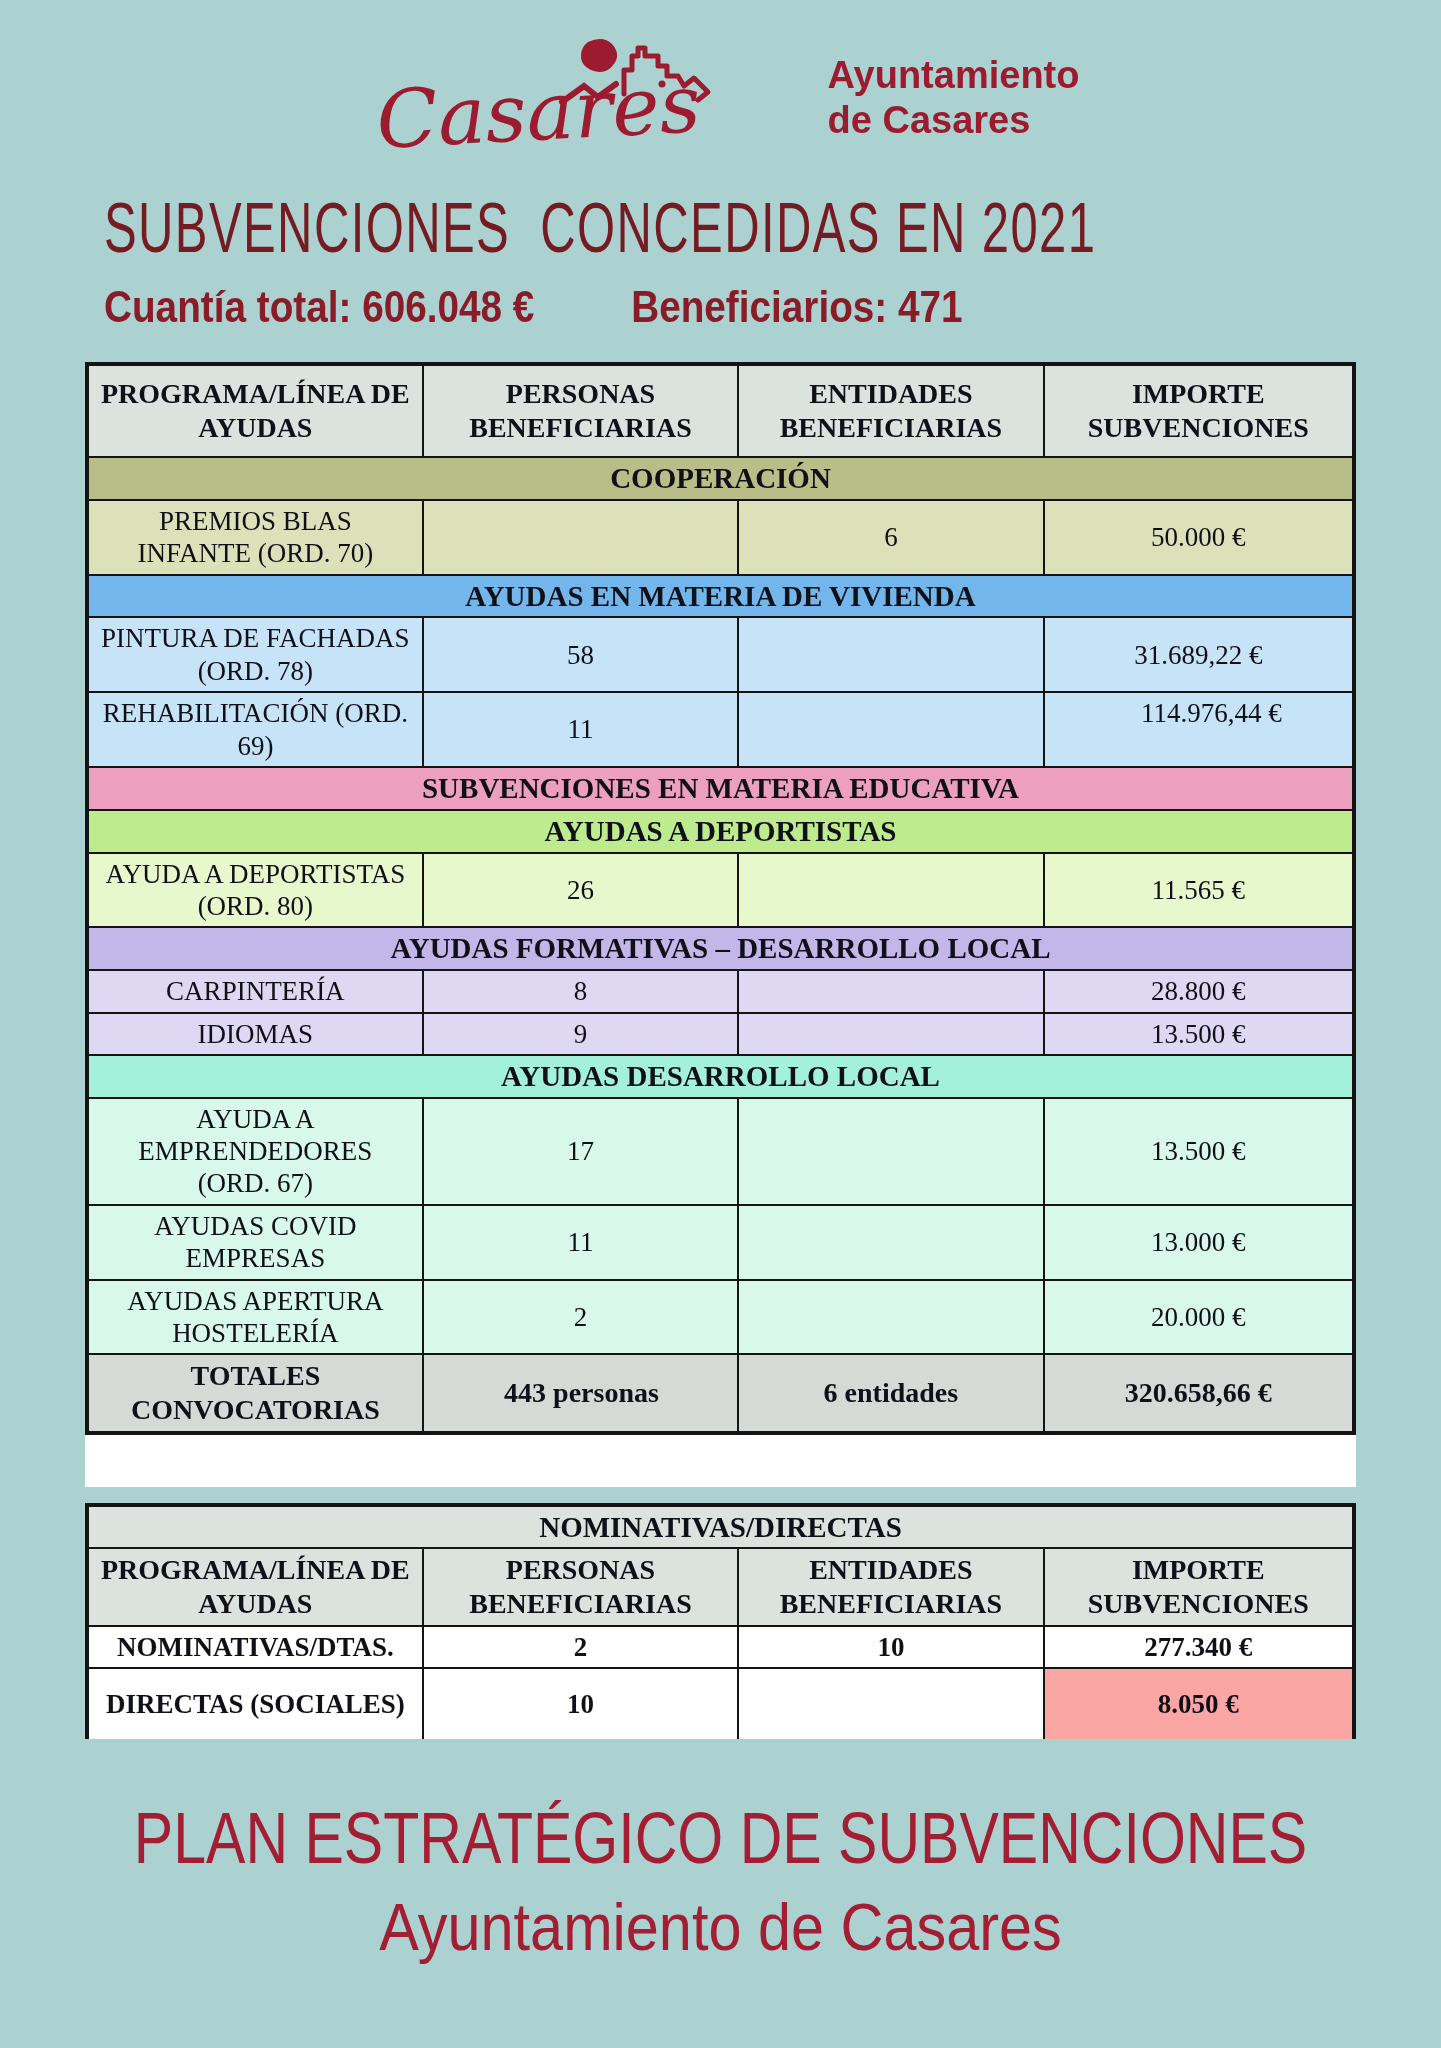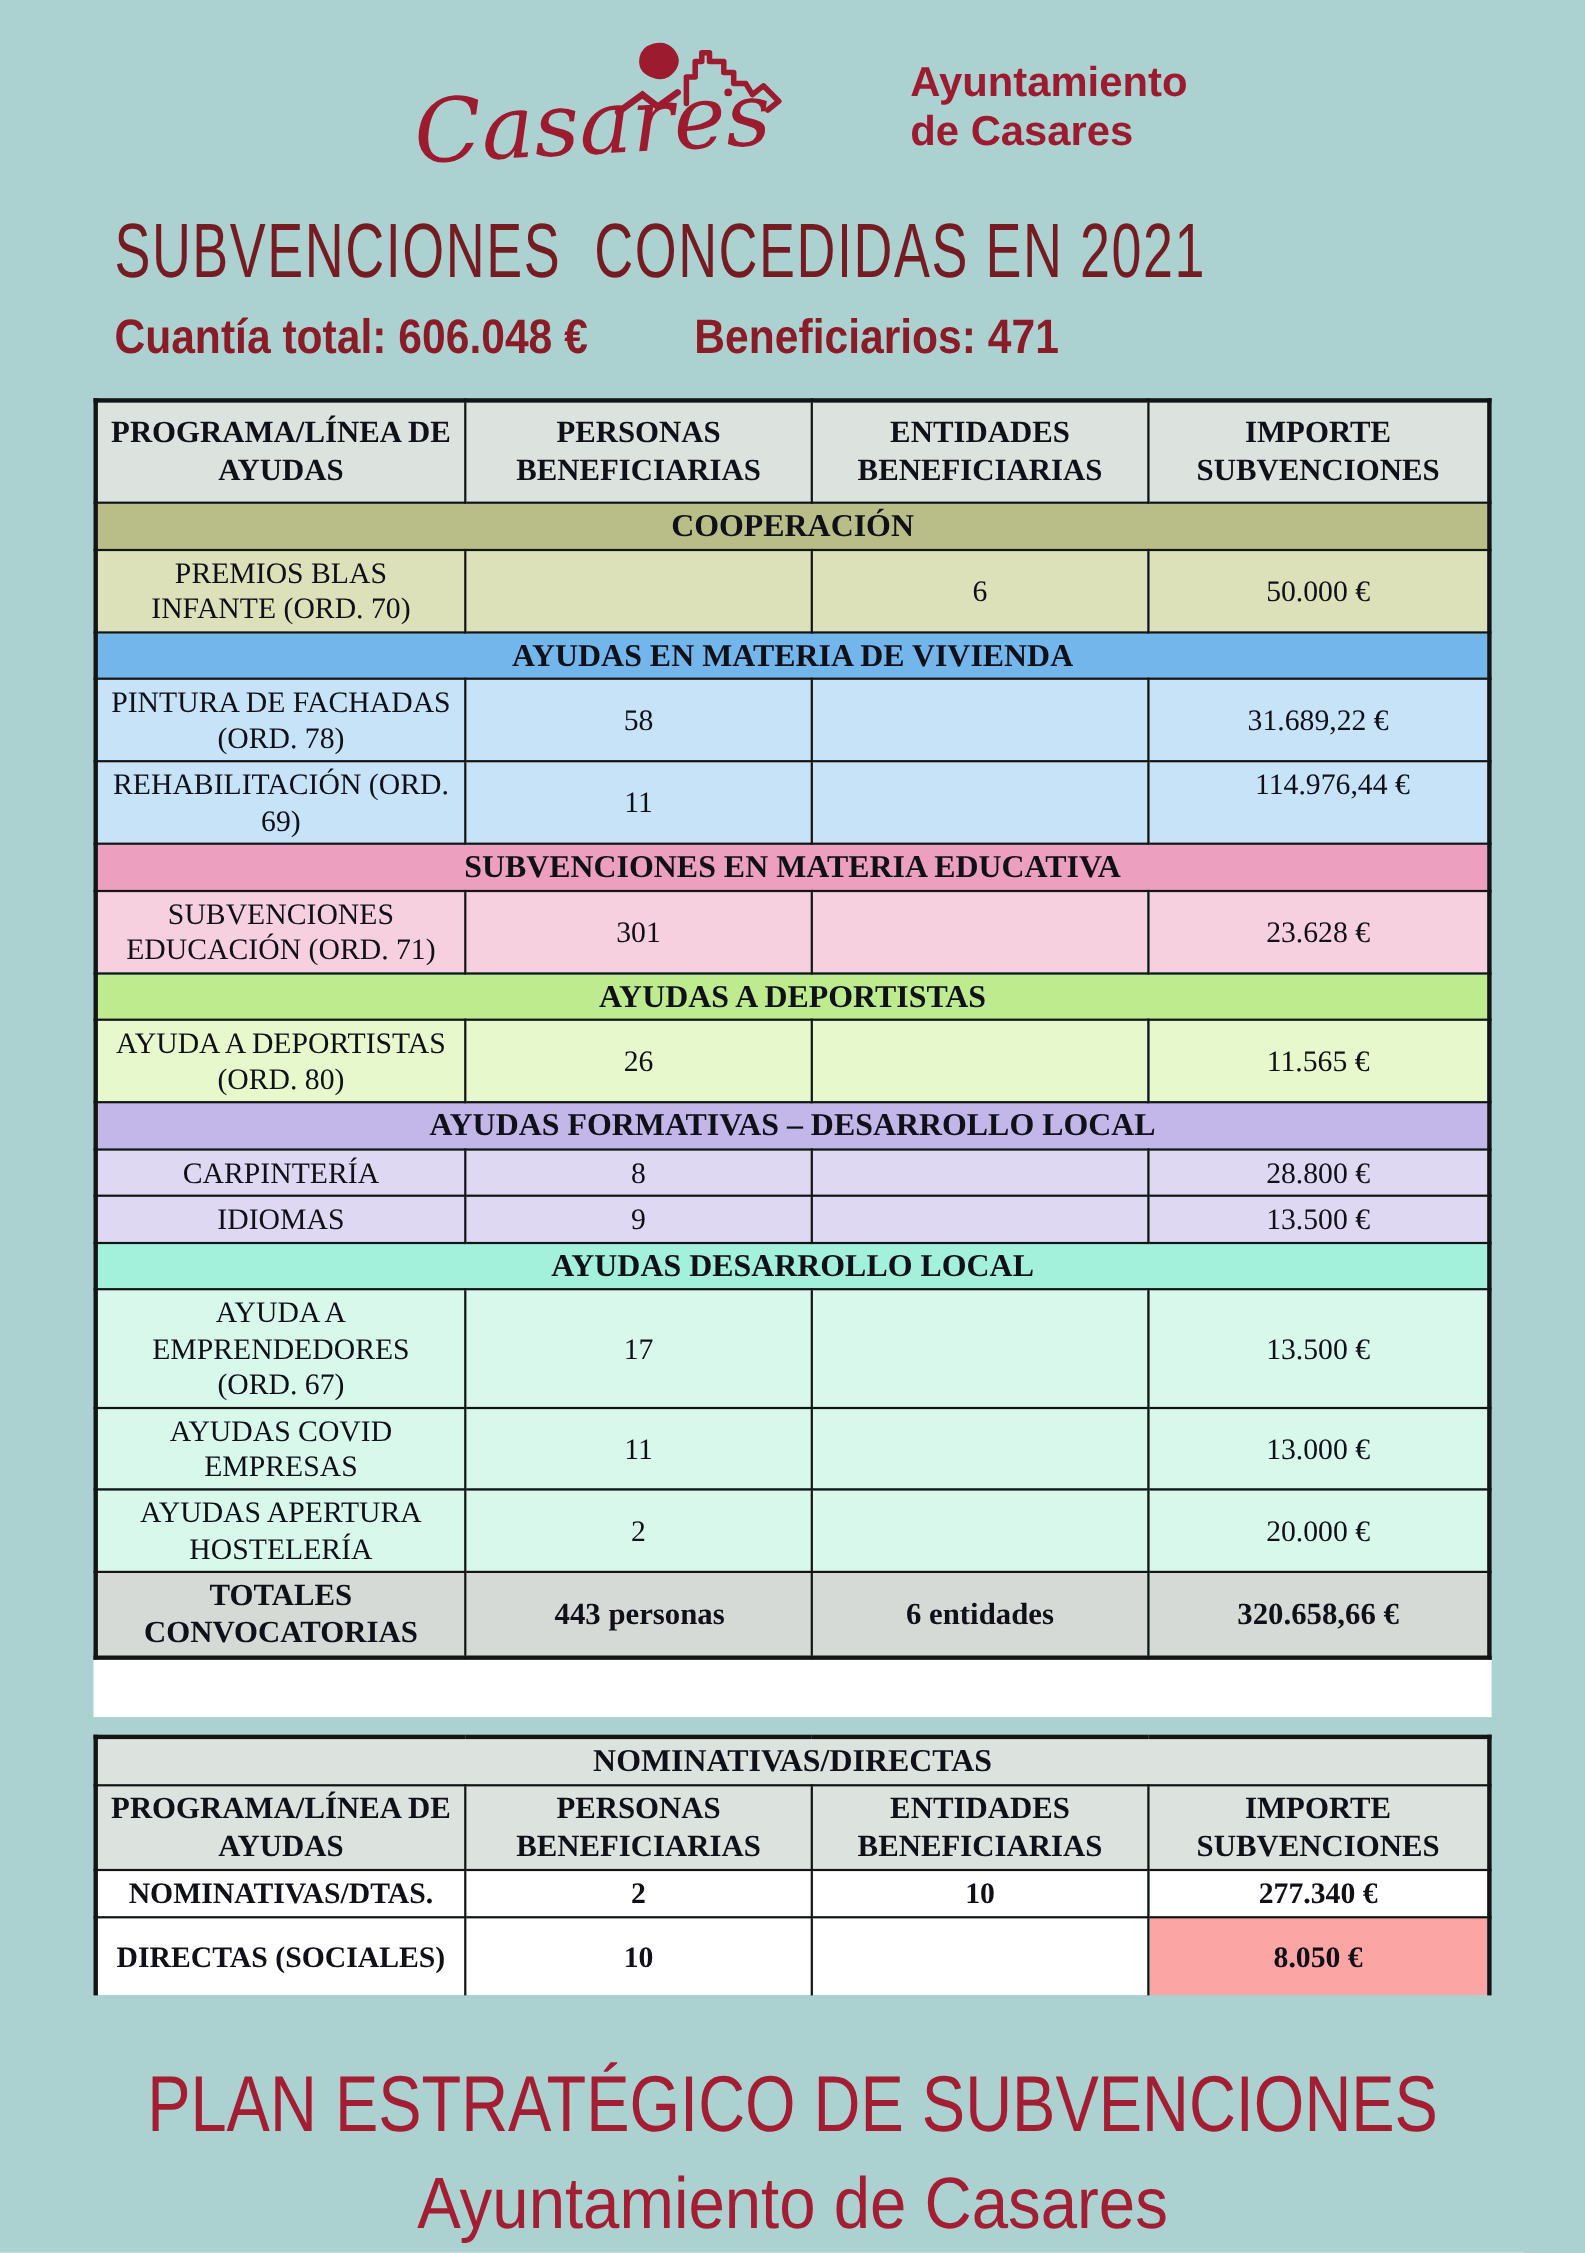--- a/index.html
+++ b/index.html
@@ -97,26 +97,20 @@
           </tr>
           <tr class="datarow">
             <td style="background: rgb(199, 227, 248);">REHABILITACIÓN (ORD. 69)</td>
             <td style="background: rgb(199, 227, 248);">11</td>
             <td style="background: rgb(199, 227, 248);"></td>
             <td class="importe-top" style="background: rgb(199, 227, 248); padding-left: 36px;">114.976,44 €</td>
           </tr>
           <tr class="band">
             <td colspan="4" style="background: rgb(236, 159, 190);">SUBVENCIONES EN MATERIA EDUCATIVA</td>
           </tr>
-          <tr class="datarow">
-            <td style="background: rgb(247, 208, 223);">SUBVENCIONES EDUCACIÓN (ORD. 71)</td>
-            <td style="background: rgb(247, 208, 223);">301</td>
-            <td style="background: rgb(247, 208, 223);"></td>
-            <td style="background: rgb(247, 208, 223);">23.628 €</td>
-          </tr>
           <tr class="band">
             <td colspan="4" style="background: rgb(189, 235, 142);">AYUDAS A DEPORTISTAS</td>
           </tr>
           <tr class="datarow">
             <td style="background: rgb(231, 248, 205);">AYUDA A DEPORTISTAS (ORD. 80)</td>
             <td style="background: rgb(231, 248, 205);">26</td>
             <td style="background: rgb(231, 248, 205);"></td>
             <td style="background: rgb(231, 248, 205);">11.565 €</td>
           </tr>
           <tr class="band">

